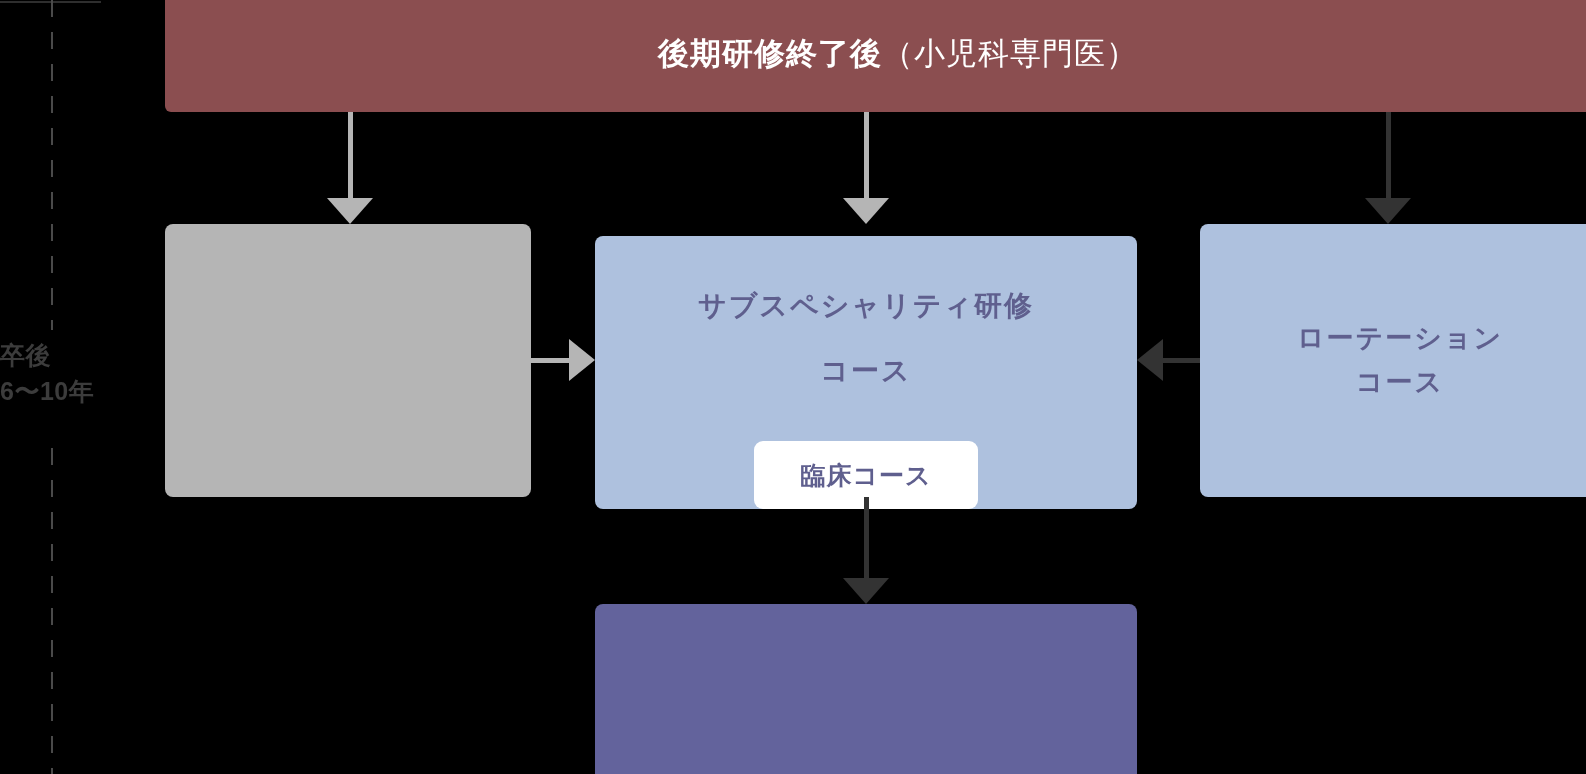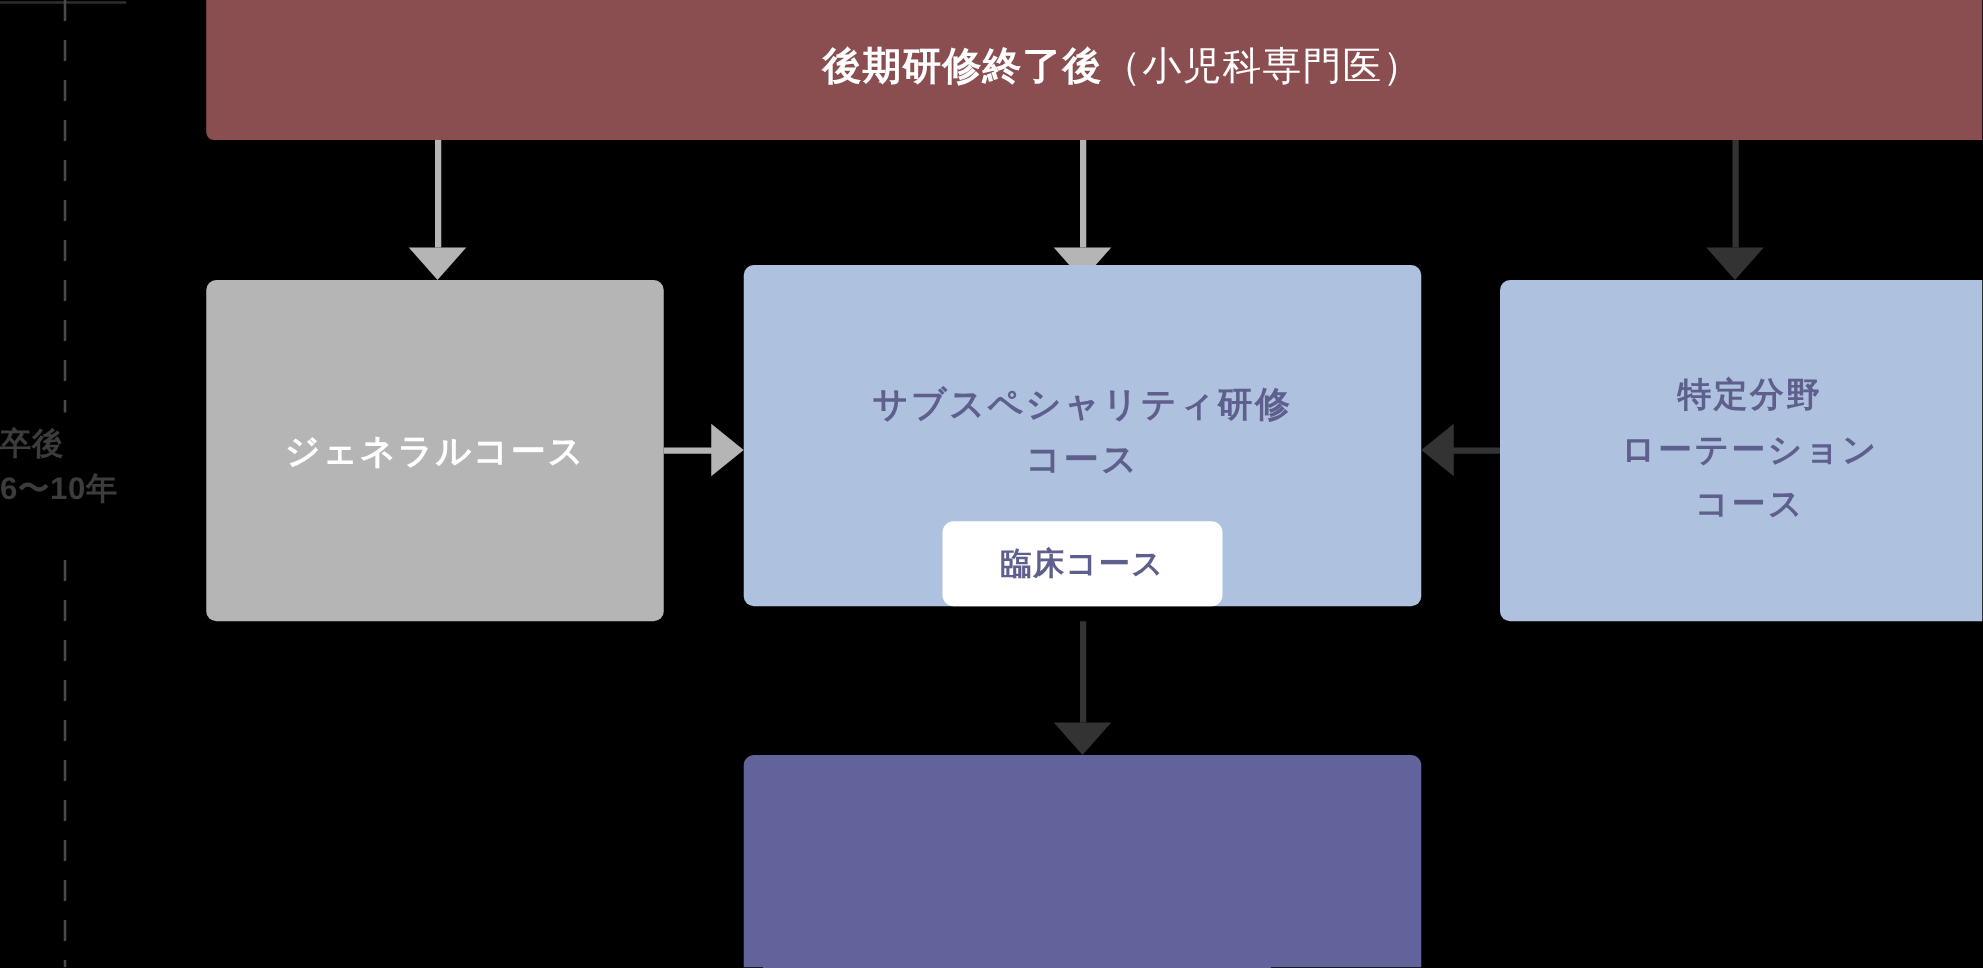--- a/index.html
+++ b/index.html
@@ -90,31 +90,31 @@
     background: #b5b5b5;
     color: #ffffff;
     font-size: 28px;
     font-weight: 700;
     line-height: 1.62;
     letter-spacing: 1.5px;
   }
 
   .box-subspec {
     left: 595px;
-    top: 212px;
+    top: 236px;
     width: 542px;
     height: 273px;
     background: #aec1de;
     color: #5f5f8e;
     font-size: 28px;
     font-weight: 700;
     line-height: 1.55;
     letter-spacing: 2px;
-    justify-content: flex-end;
-    padding-top: 36px;
+    justify-content: space-between;
+    padding-top: 48px;
   }
   .pill-row {
     display: flex;
     gap: 22px;
     margin-top: 28px;
   }
   .pill {
     background: #ffffff;
     border-radius: 9px;
     width: 224px;
@@ -251,21 +251,20 @@
   <div class="arrow-v ar-light" id="arrow-header-to-subspec">
     <div class="shaft"></div>
     <div class="head"></div>
   </div>
   <div class="arrow-v ar-dark" id="arrow-header-to-rotation">
     <div class="shaft"></div>
     <div class="head"></div>
   </div>
 
   <div class="box box-general">
-    <span class="ln">ジェネラルコース</span>
   </div>
 
   <div class="arrow-h ar-light" id="arrow-general-to-subspec">
     <div class="shaft"></div>
     <div class="head"></div>
   </div>
 
   <div class="box box-subspec">
     <span class="ln">サブスペシャリティ研修</span>
     <span class="ln">コース</span>
@@ -273,21 +272,20 @@
       <div class="pill">臨床コース</div>
     </div>
   </div>
 
   <div class="arrow-h ar-dark" id="arrow-rotation-to-subspec">
     <div class="shaft"></div>
     <div class="head"></div>
   </div>
 
   <div class="box box-rotation">
-    <span class="ln">特定分野</span>
     <span class="ln">ローテーション</span>
     <span class="ln">コース</span>
   </div>
 
   <div class="arrow-v ar-dark" id="arrow-subspec-to-certified">
     <div class="shaft"></div>
     <div class="head"></div>
   </div>
 
   <div class="box box-certified">

